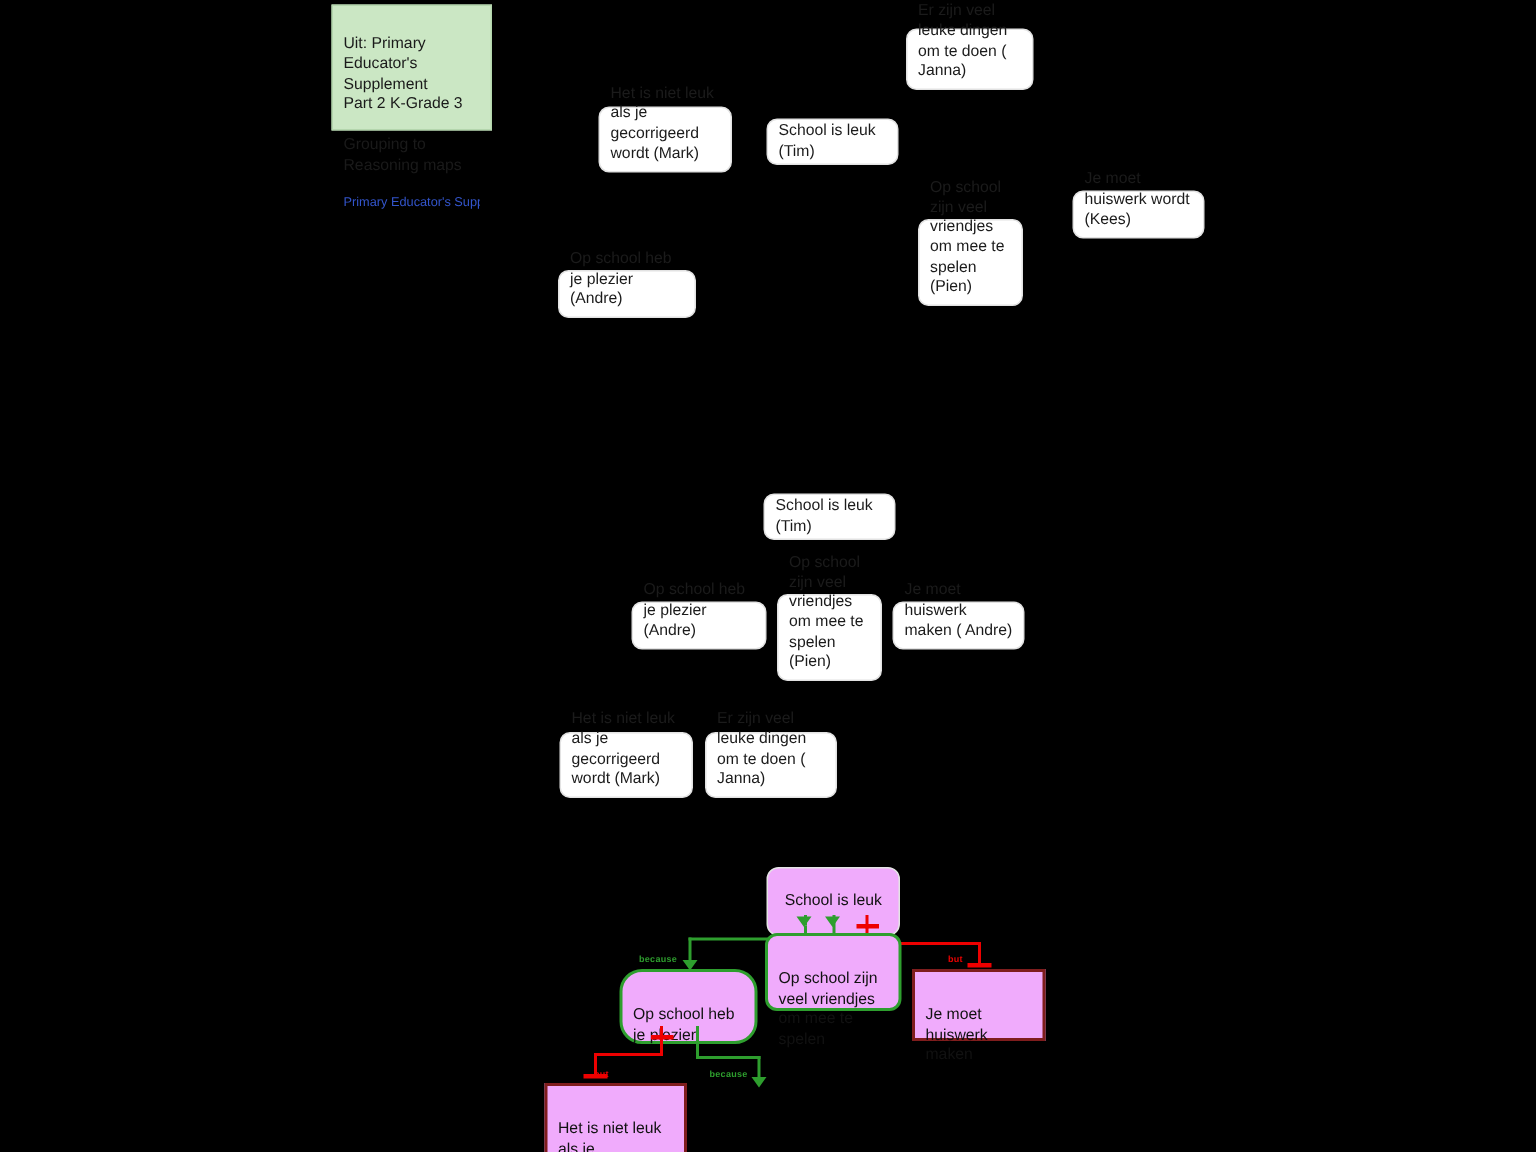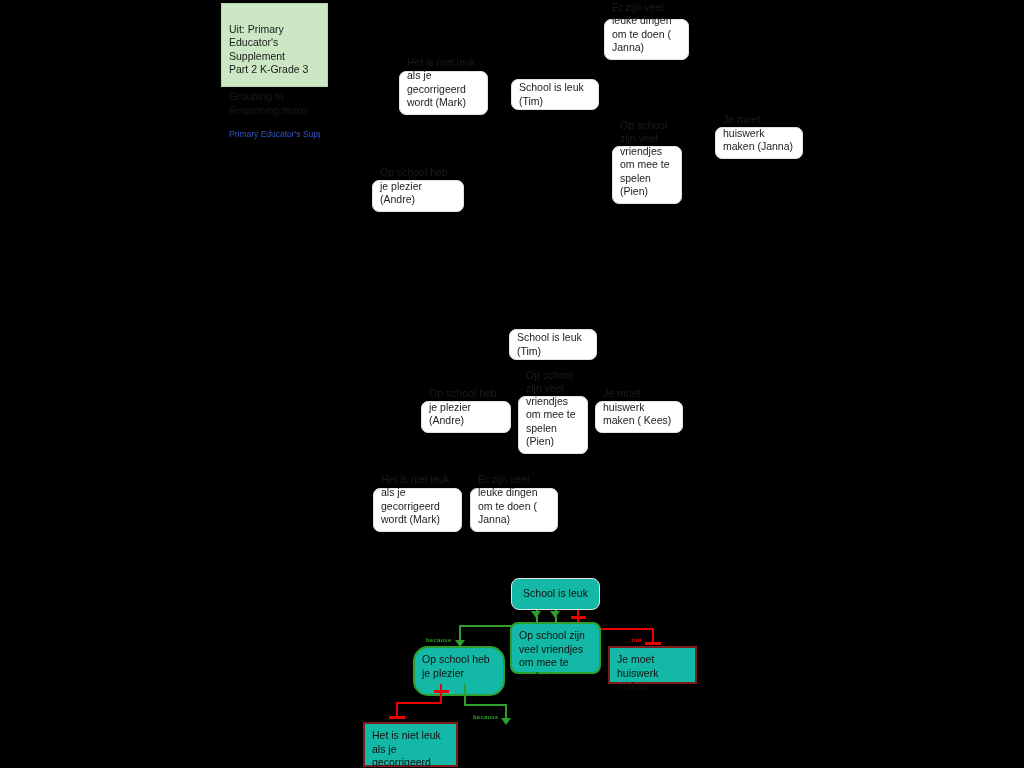--- a/index.html
+++ b/index.html
@@ -59,23 +59,23 @@
     line-height: 13.2px;
     color: #1b1b1b;
     display: flex;
     align-items: center;
   }
   .card.top-align { align-items: flex-end; }
 
   
   .rm-box {
     position: absolute;
-    background: #14b8a6;
-    box-sizing: border-box;
-    padding: 5px 7px;
+    background: #f0abfc;
+    box-sizing: border-box;
+    padding: 22px 7px;
     font-size: 10.5px;
     line-height: 13.6px;
     color: #111111;
     display: flex;
     align-items: flex-start;
   }
   .rm-box.claim {
     border: 1px solid #e4e4e4;
     border-radius: 8px;
     align-items: center;
@@ -142,21 +142,21 @@
 
   <div class="card" style="left:511px; top:79px; width:88px; height:31px;">
     <span>School is leuk (Tim)</span>
   </div>
 
   <div class="card top-align" style="left:604px; top:19px; width:85px; height:41px;">
     <span>Er zijn veel leuke dingen om te doen ( Janna)</span>
   </div>
 
   <div class="card top-align" style="left:715px; top:127px; width:88px; height:32px;">
-    <span>Je moet huiswerk maken (Janna)</span>
+    <span>Je moet huiswerk wordt (Kees)</span>
   </div>
 
   <div class="card top-align" style="left:612px; top:146px; width:70px; height:58px;">
     <span>Op school zijn veel vriendjes om mee te spelen (Pien)</span>
   </div>
 
   <div class="card top-align" style="left:372px; top:180px; width:92px; height:32px;">
     <span>Op school heb je plezier (Andre)</span>
   </div>
 
@@ -166,21 +166,21 @@
 
   <div class="card top-align" style="left:421px; top:401px; width:90px; height:32px;">
     <span>Op school heb je plezier (Andre)</span>
   </div>
 
   <div class="card top-align" style="left:518px; top:396px; width:70px; height:58px;">
     <span>Op school zijn veel vriendjes om mee te spelen (Pien)</span>
   </div>
 
   <div class="card top-align" style="left:595px; top:401px; width:88px; height:32px;">
-    <span>Je moet huiswerk maken ( Kees)</span>
+    <span>Je moet huiswerk maken ( Andre)</span>
   </div>
 
   <div class="card top-align" style="left:373px; top:488px; width:89px; height:44px;">
     <span>Het is niet leuk als je gecorrigeerd wordt (Mark)</span>
   </div>
 
   <div class="card top-align" style="left:470px; top:488px; width:88px; height:44px;">
     <span>Er zijn veel leuke dingen om te doen ( Janna)</span>
   </div>
 

